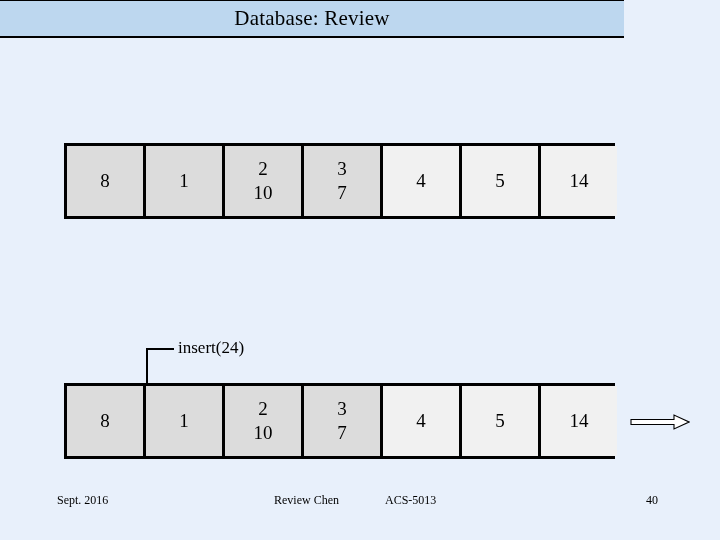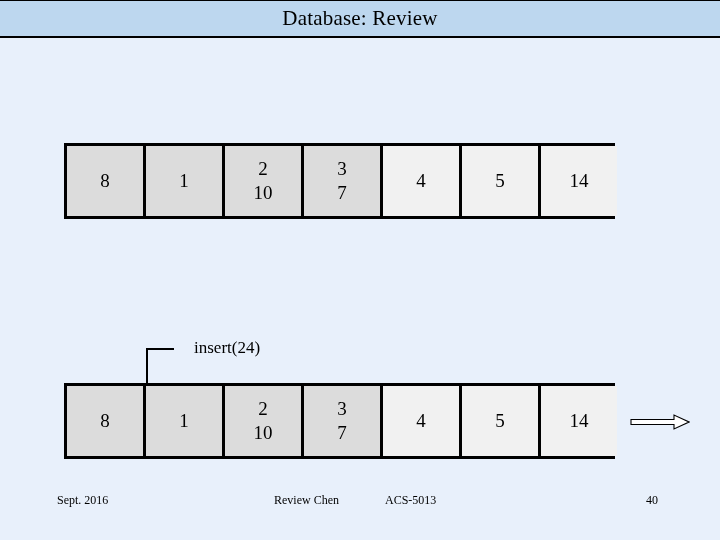--- a/index.html
+++ b/index.html
@@ -14,21 +14,21 @@
     color: #000;
     overflow: hidden;
     position: relative;
   }
 
   
   .title-bar {
     position: absolute;
     left: 0;
     top: 0;
-    width: 720px;
+    width: 624px;
     height: 38px;
     background: #bdd7ef;
     border-top: 1px solid #000;
     border-bottom: 2px solid #000;
     box-sizing: border-box;
     display: flex;
     align-items: center;
     justify-content: center;
   }
   .title-bar .title-text {
@@ -72,21 +72,21 @@
     left: 469px;
     top: 239px;
     font-size: 19px;
     line-height: 1.36;
     white-space: nowrap;
   }
 
   
   .callout-label {
     position: absolute;
-    left: 194px;
+    left: 178px;
     top: 339px;
     font-size: 17px;
     line-height: 1;
     white-space: nowrap;
   }
   .callout-lead {      
     position: absolute;
     left: 146px;
     top: 348px;
     width: 28px;

